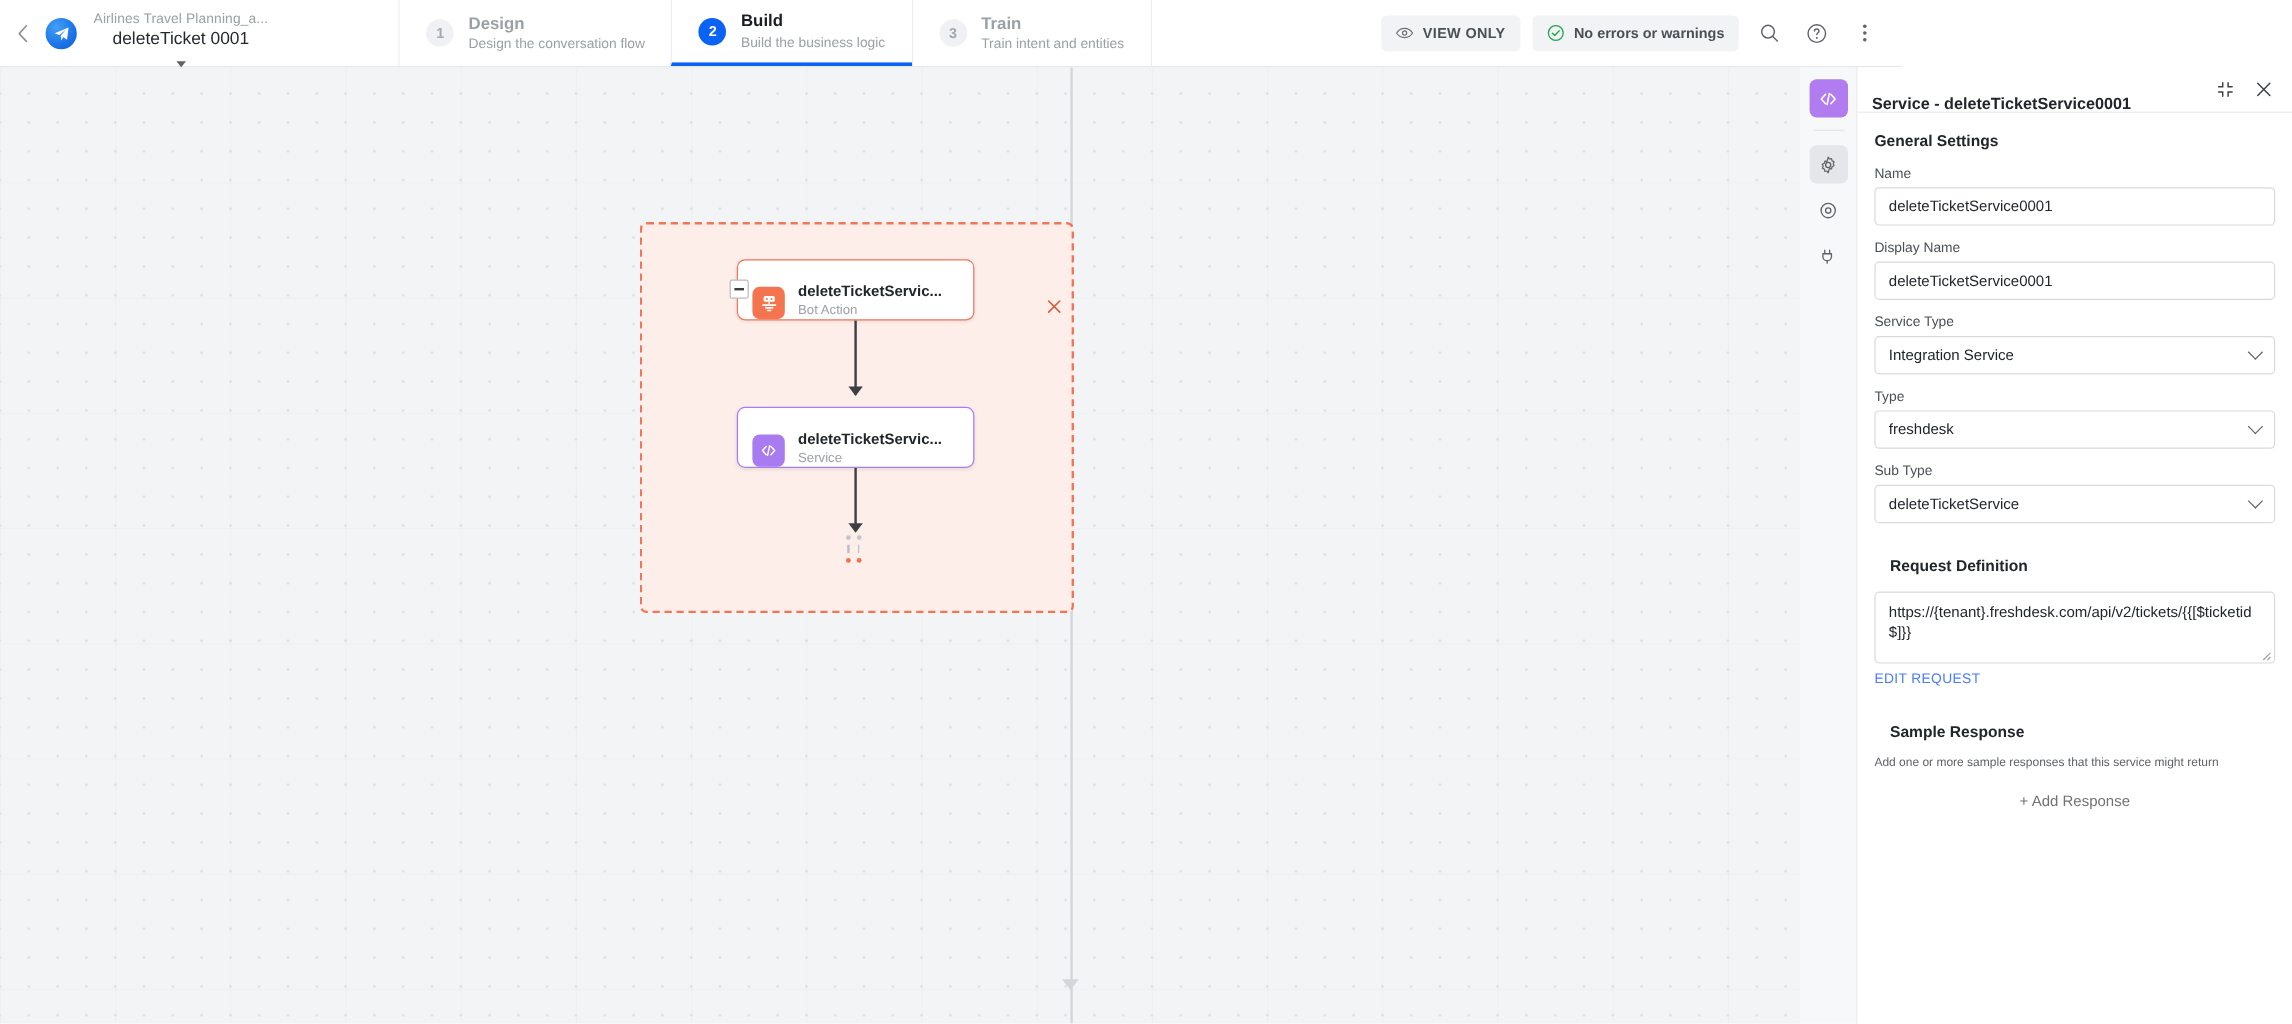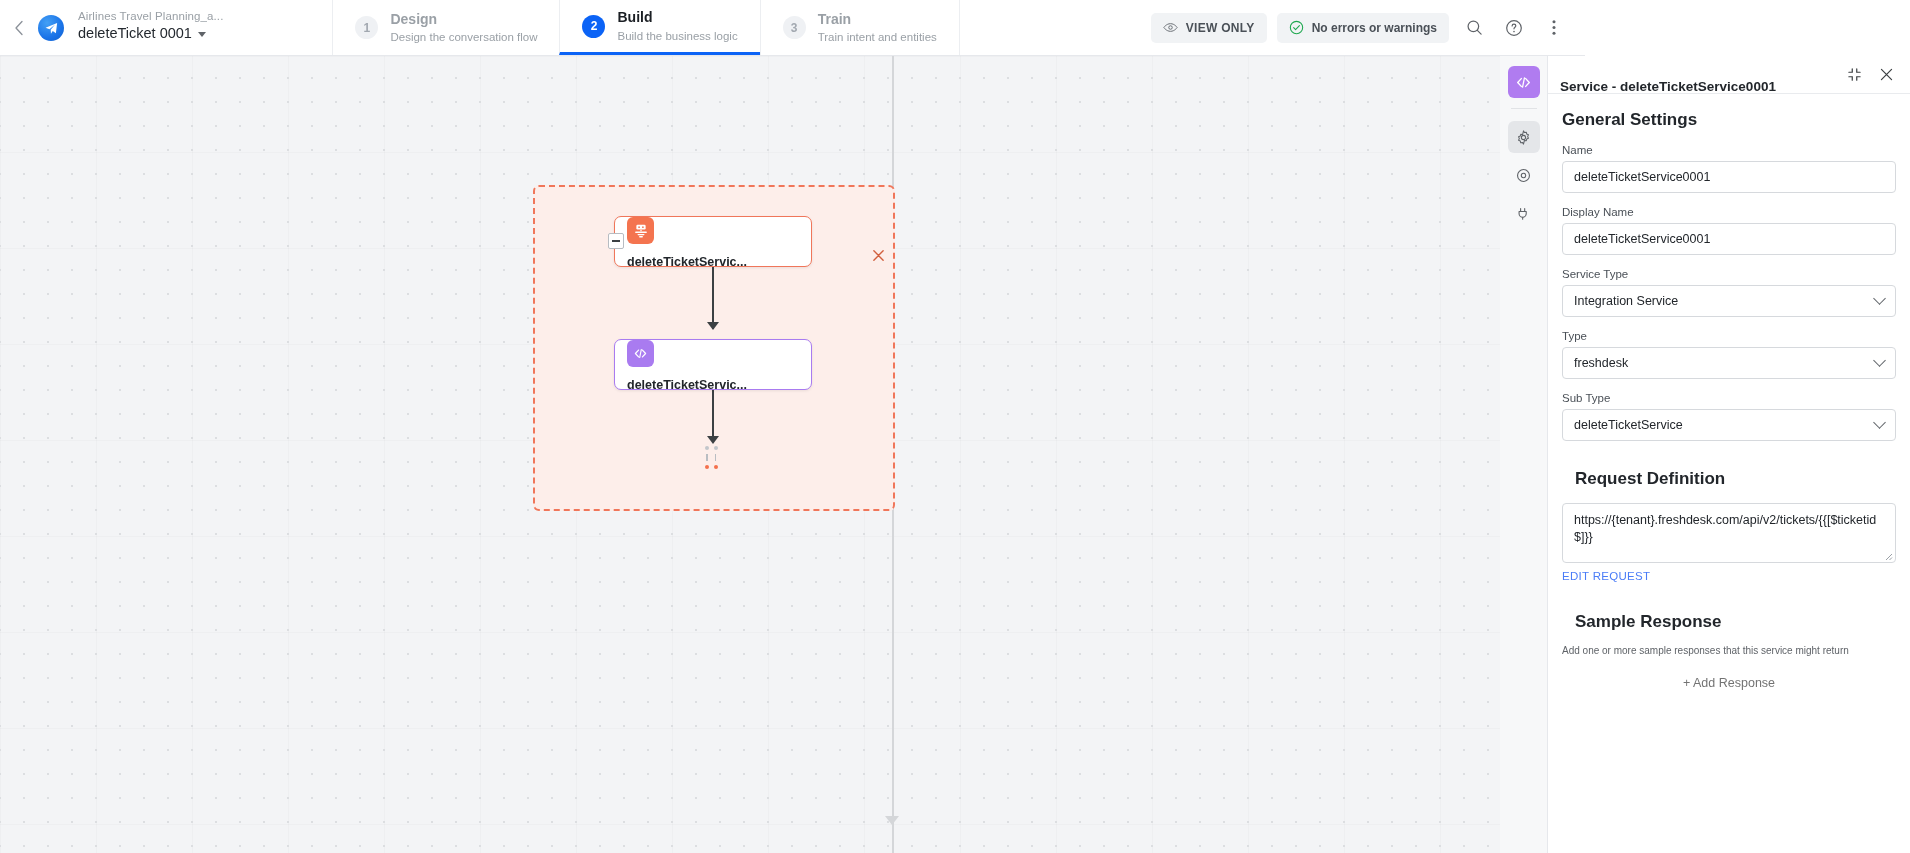--- a/index.html
+++ b/index.html
@@ -30,21 +30,21 @@
     display: flex; align-items: center; justify-content: center;
     margin-top: 15px; flex: 0 0 26px;
   }
   .brand-logo svg { width: 15px; height: 15px; }
   .title-block { margin-left: 14px; padding-top: 9px; }
   .proj-name {
     font-size: 11.5px; color: #9aa0a6; line-height: 15px; letter-spacing: .1px;
   }
   .flow-name {
     font-size: 14.5px; color: #24292f; line-height: 19px;
-    display: flex; align-items: center; gap: 6px; cursor: pointer;
+    display: flex; align-items: center; gap: 6px; cursor: pointer; flex-direction: column;
   }
   .caret-down {
     width: 0; height: 0; border-left: 4.5px solid transparent;
     border-right: 4.5px solid transparent; border-top: 5px solid #5f6368;
     margin-top: 2px;
   }
 
   .steps { display: flex; margin-left: 109px; align-items: stretch; }
   .step {
     display: flex; align-items: center; gap: 12px;
@@ -128,23 +128,22 @@
   .group-close {
     position: absolute; left: 868px; top: 189px;
     width: 20px; height: 20px; display: flex; align-items: center;
     justify-content: center; cursor: pointer; color: #d2603f; z-index: 6;
   }
 
   
   .node {
     position: absolute; width: 198px; height: 51px;
     background: #ffffff; border-radius: 7px;
-    display: flex; align-items: flex-start; padding: 0 12px; gap: 11px;
+    display: flex; align-items: flex-end; padding: 0 12px; gap: 11px;
     z-index: 5;
-    flex-direction: column;
   }
   .node.bot {
     left: 614px; top: 160px;
     border: 1.6px solid #f0765a;
     box-shadow: 0 1px 3px rgba(0,0,0,0.08);
   }
   .node.service {
     left: 614px; top: 283px;
     border: 1.6px solid #a97bf0;
     box-shadow: 0 1px 3px rgba(0,0,0,0.08);
@@ -209,21 +208,21 @@
   .panel-head {
     height: 38px; display: flex; align-items: center;
     padding: 0 14px 0 12px; border-bottom: 1px solid #e9ebee;
     flex: 0 0 38px;
   }
   .panel-title { font-size: 13.5px; font-weight: bold; color: #22262b; margin-top: 24px; }
   .panel-head-actions { margin-left: auto; display: flex; gap: 12px; align-items: center; }
   .panel-head-actions .icon-btn { width: 20px; height: 20px; color: #3c4043; }
 
   .panel-body { flex: 1; overflow: hidden; padding: 16px 14px 0 14px; }
-  .sec-title { font-size: 17px; font-weight: bold; color: #22262b; margin-bottom: 14px; }
+  .sec-title { font-size: 13px; font-weight: bold; color: #22262b; margin-bottom: 14px; }
   .sec-title.mt { margin-top: 28px; padding-left: 13px; }
   .field { margin-bottom: 13px; }
   .field-label { font-size: 11.5px; color: #4a5057; margin-bottom: 5px; }
   .input, .select, .textarea {
     width: 100%; border: 1px solid #d6d9dd; border-radius: 4px;
     font-size: 12.5px; color: #22262b; background: #fff;
     font-family: "Liberation Sans", sans-serif;
     padding: 0 11px; height: 32px; line-height: 30px;
     outline: none;
   }

